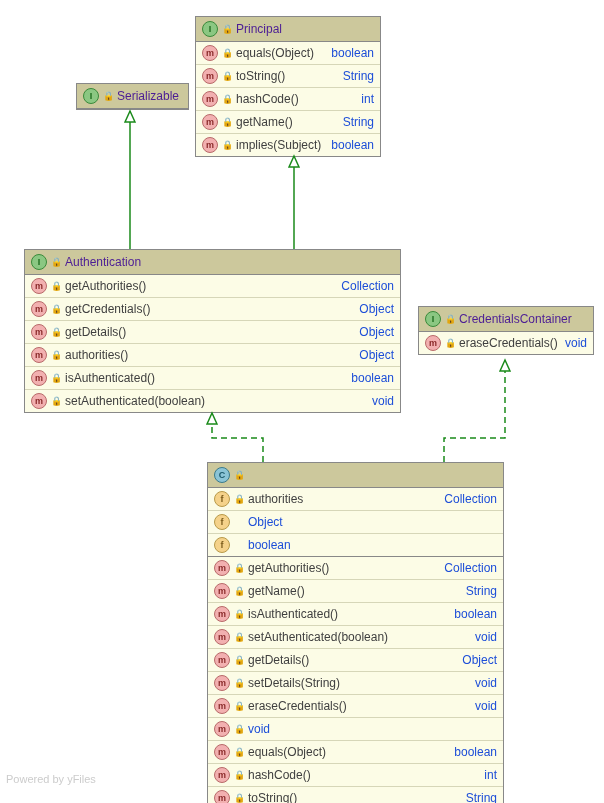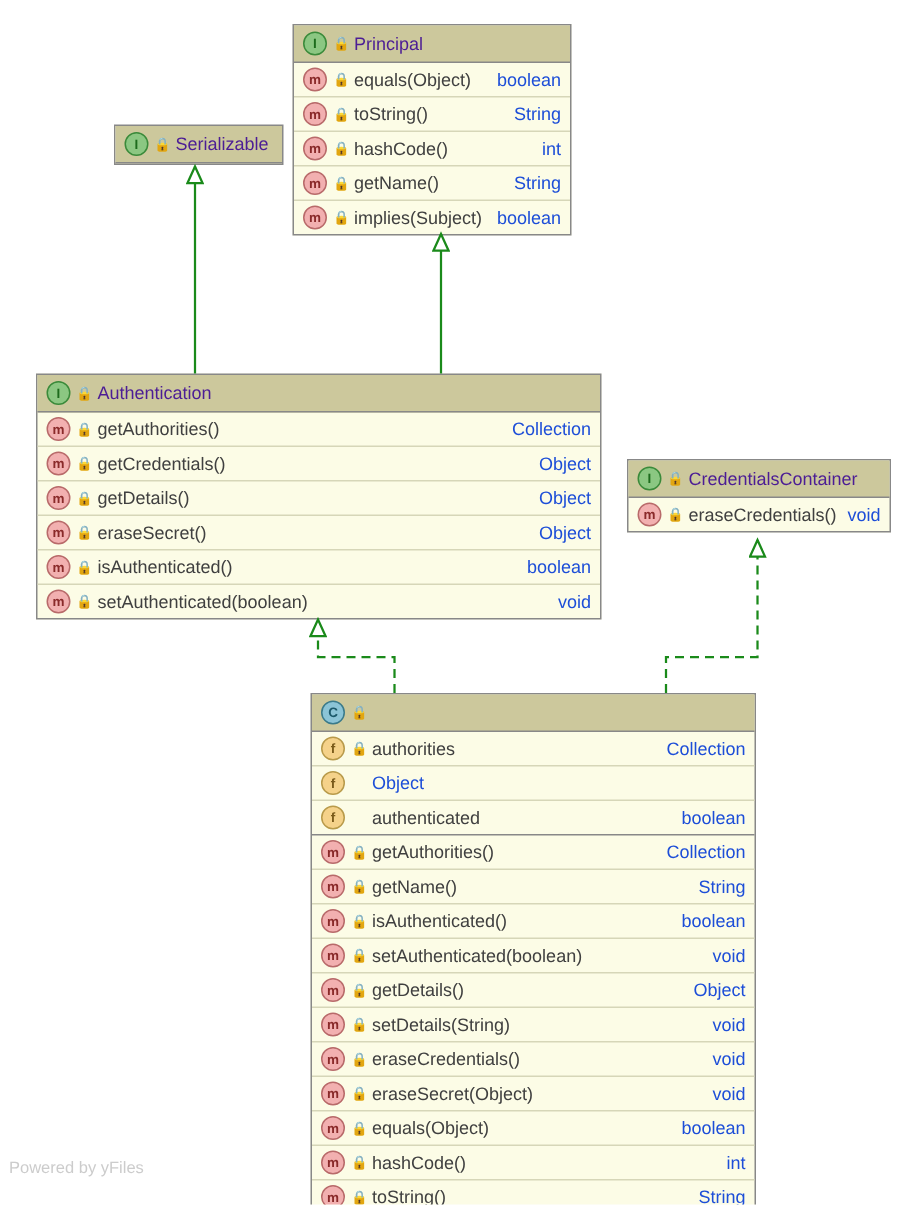--- a/index.html
+++ b/index.html
@@ -91,21 +91,21 @@
     </div>
       <div class="row">
       <span class="icn icn-m">m</span>
       <span class="lock">🔒</span>
       <span class="nm">getDetails()</span>
       <span class="tp">Object</span>
     </div>
       <div class="row">
       <span class="icn icn-m">m</span>
       <span class="lock">🔒</span>
-      <span class="nm">eraseSecret()</span>
+      <span class="nm">authorities()</span>
       <span class="tp">Object</span>
     </div>
       <div class="row">
       <span class="icn icn-m">m</span>
       <span class="lock">🔒</span>
       <span class="nm">isAuthenticated()</span>
       <span class="tp">boolean</span>
     </div>
       <div class="row">
       <span class="icn icn-m">m</span>
@@ -145,21 +145,20 @@
       <span class="tp">Collection<grantedauthority></grantedauthority></span>
     </div>
       <div class="row">
       <span class="icn icn-f">f</span>
       <span class="lock">&nbsp;</span>
       <span class="tp">Object</span>
     </div>
       <div class="row">
       <span class="icn icn-f">f</span>
       <span class="lock">&nbsp;</span>
-      <span class="nm">authenticated</span>
       <span class="tp">boolean</span>
     </div>
     </div>
   <div id="abs-members">
       <div class="row">
       <span class="icn icn-m">m</span>
       <span class="lock">🔒</span>
       <span class="nm">getAuthorities()</span>
       <span class="tp">Collection<grantedauthority></grantedauthority></span>
     </div>
@@ -195,21 +194,20 @@
     </div>
       <div class="row">
       <span class="icn icn-m">m</span>
       <span class="lock">🔒</span>
       <span class="nm">eraseCredentials()</span>
       <span class="tp">void</span>
     </div>
       <div class="row">
       <span class="icn icn-m">m</span>
       <span class="lock">🔒</span>
-      <span class="nm">eraseSecret(Object)</span>
       <span class="tp">void</span>
     </div>
       <div class="row">
       <span class="icn icn-m">m</span>
       <span class="lock">🔒</span>
       <span class="nm">equals(Object)</span>
       <span class="tp">boolean</span>
     </div>
       <div class="row">
       <span class="icn icn-m">m</span>

